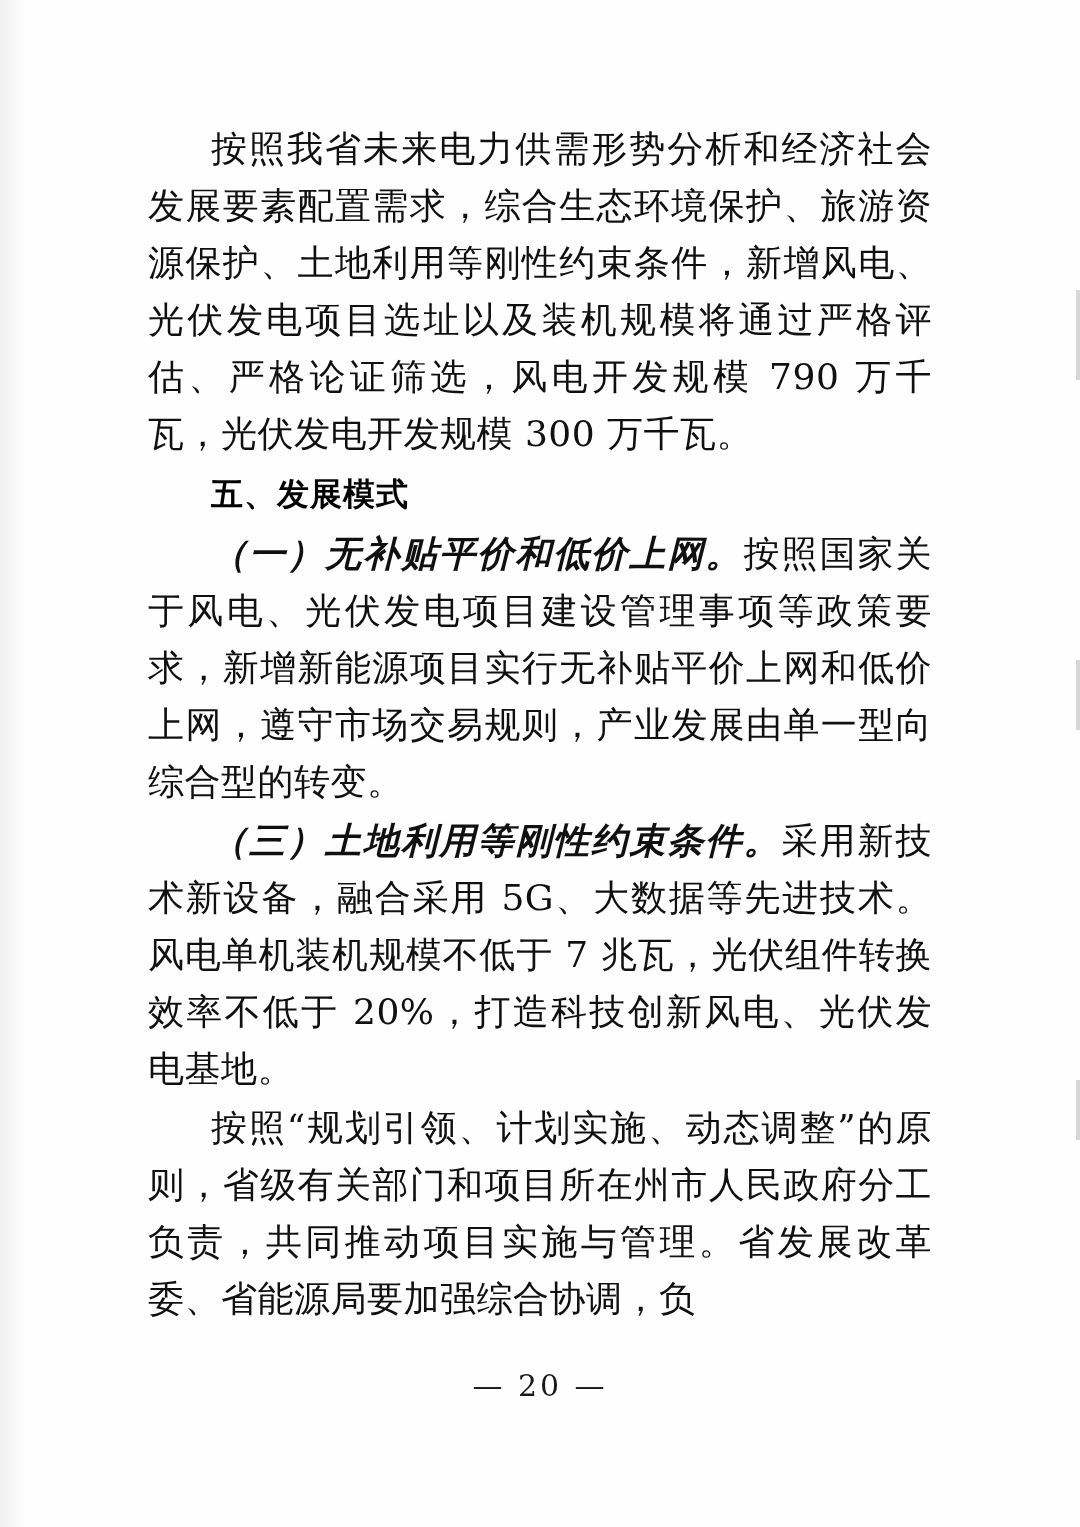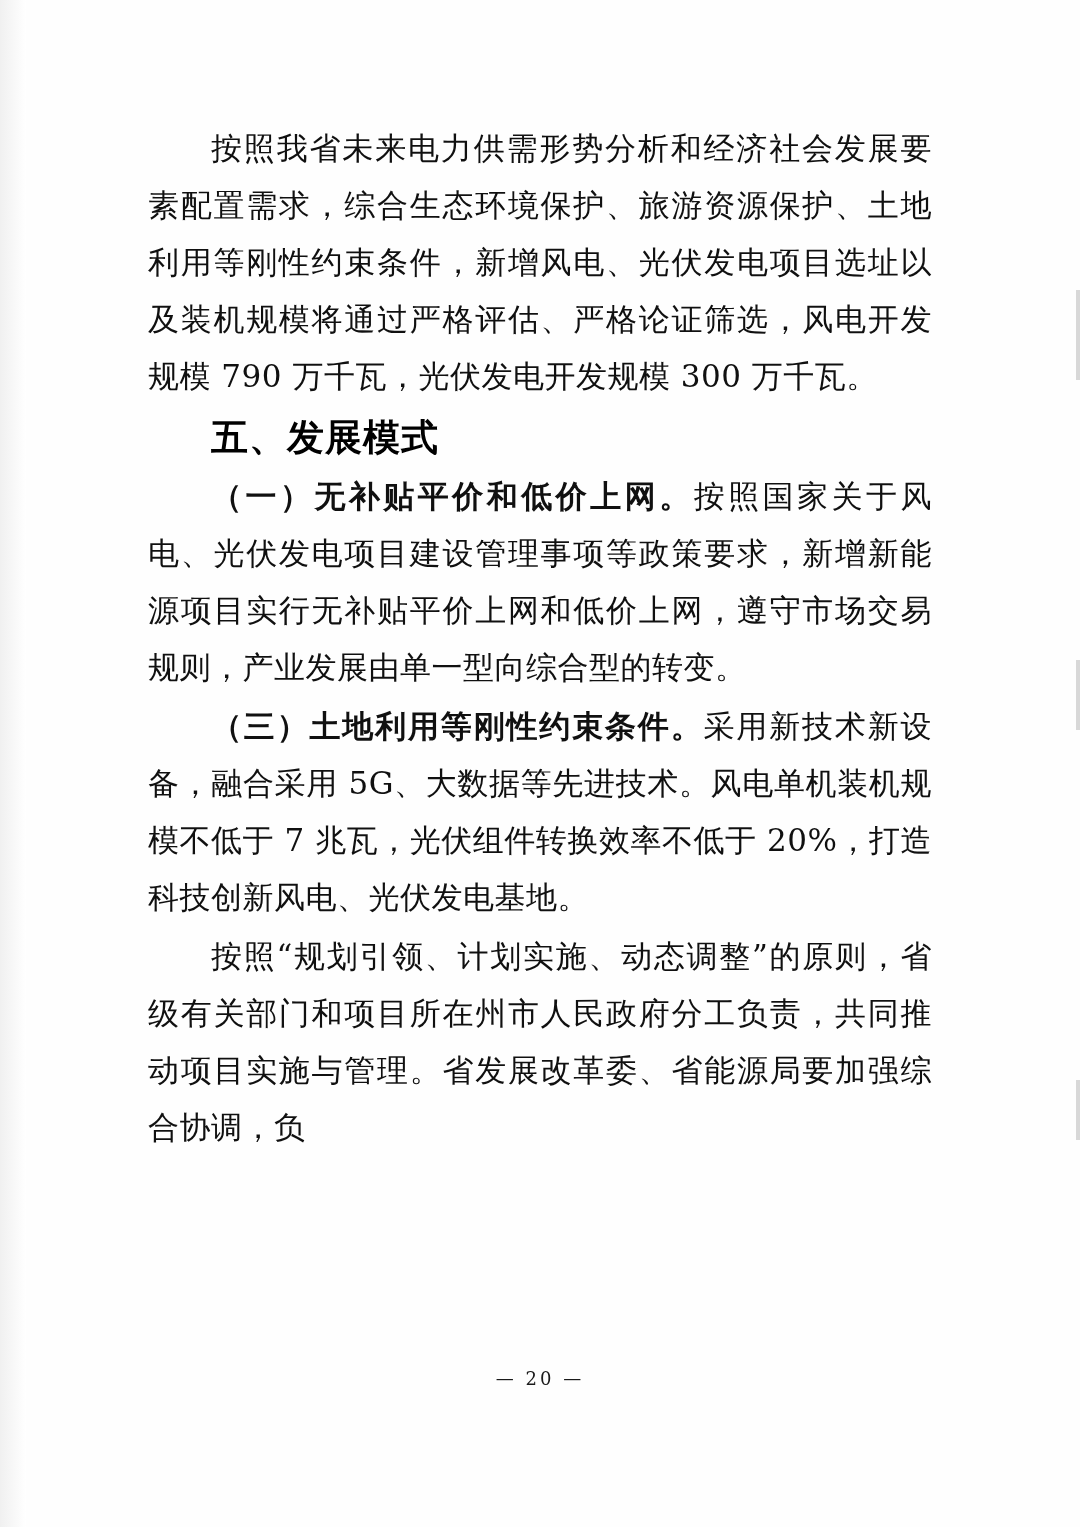--- a/index.html
+++ b/index.html
@@ -20,49 +20,50 @@
     inset: 0;
     background: #fefefe;
   }
   .page-inner {
     position: absolute;
     left: 148px;
     top: 120px;
     width: 784px;
   }
   .para {
-    font-size: 31px;
+    font-size: 36px;
     line-height: 57px;
     text-align: justify;
     text-justify: inter-ideograph;
     letter-spacing: 0.5px;
     margin: 0 0 2px 0;
     text-indent: 63px;
     font-family: "DejaVu Serif", serif;
     color: #101010;
   }
   .heading {
-    font-size: 37px;
+    font-size: 32px;
     line-height: 57px;
     font-weight: bold;
     margin: 4px 0 2px 0;
     text-indent: 63px;
     letter-spacing: 1px;
     color: #000000;
   }
   .bold-lead {
     font-weight: bold;
+    font-style: italic;
   }
   .footer {
     position: absolute;
     left: 0;
     right: 0;
     top: 1368px;
     text-align: center;
-    font-size: 18px;
+    font-size: 30px;
     letter-spacing: 3px;
     color: #1a1a1a;
     font-family: "DejaVu Serif", serif;
   }
   
   .edge-mark {
     position: absolute;
     right: 0;
     width: 4px;
     background: #d8d8d8;

